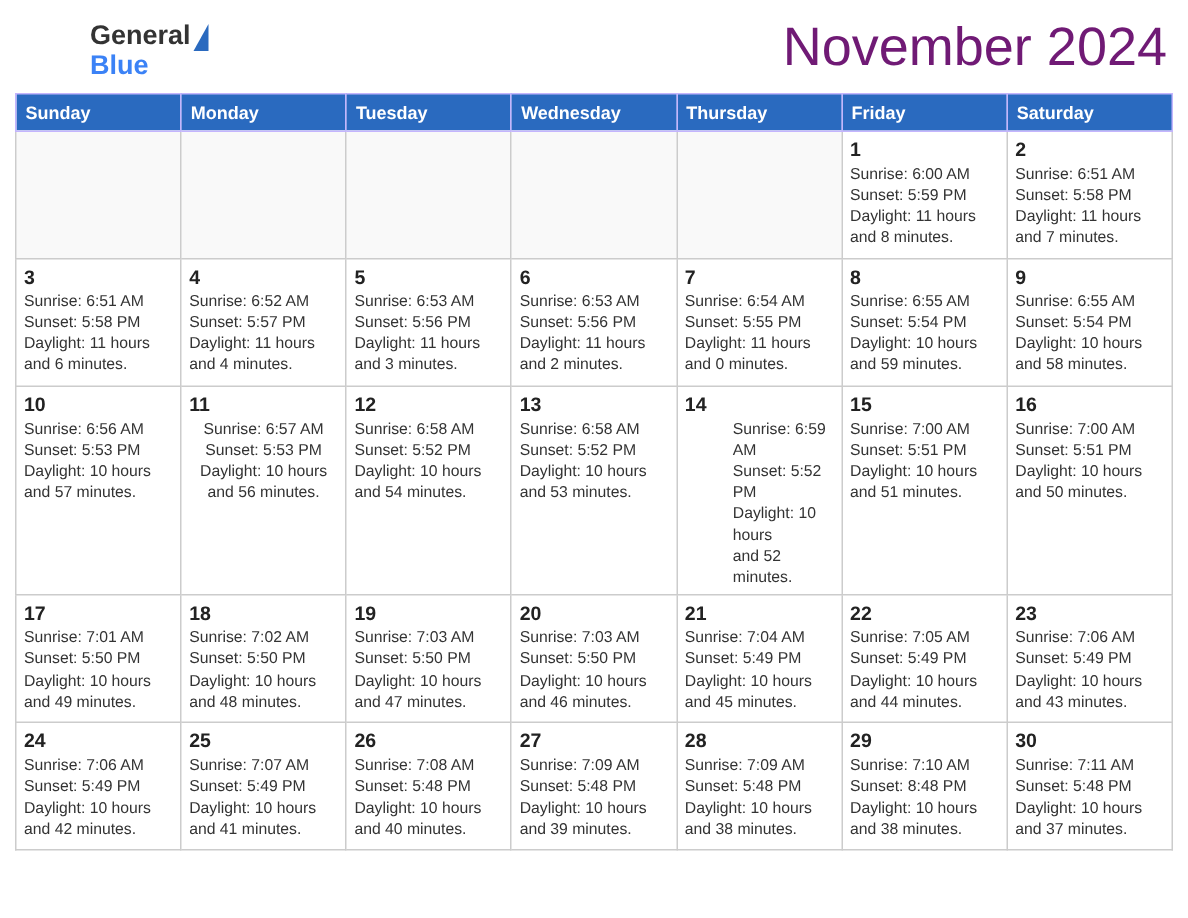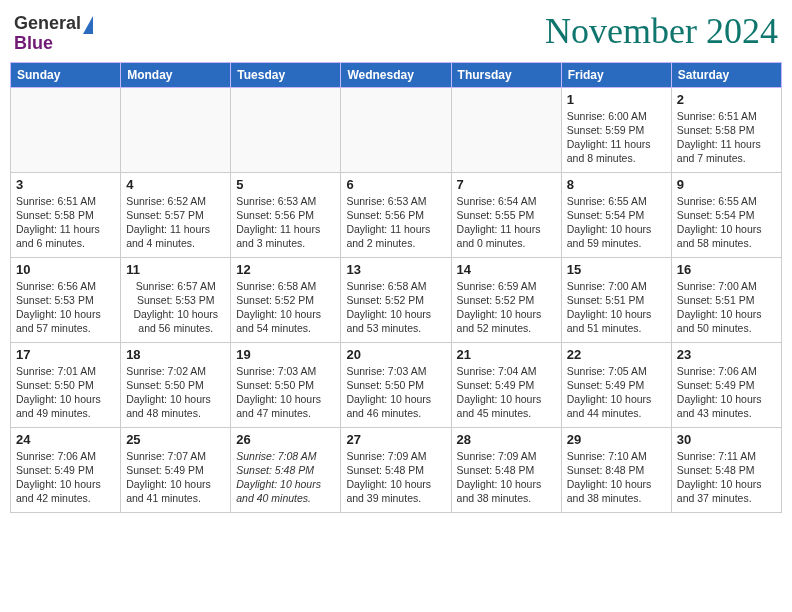--- a/index.html
+++ b/index.html
@@ -19,36 +19,36 @@
     }
     .logo {
       display: flex;
       align-items: center;
       margin-top: 4px;
     }
     .logo-text {
       font-size: 18px;
       font-weight: bold;
       line-height: 1.1;
+      margin-left: 46px;
     }
     .logo-general { color: #333; }
-    .logo-blue { color: #701a75; }
+    .logo-blue { color: #3b82f6; }
     .logo-triangle {
       width: 0; height: 0;
       border-left: 10px solid transparent;
       border-bottom: 18px solid #2a6abf;
       margin-left: 2px;
       margin-top: 2px;
     }
     .title-area { text-align: right; }
     .month-title {
       font-size: 36px;
       font-weight: 300;
-      color: #0f766e;
-      font-family: Liberation Serif, serif;
+      color: #701a75;
     }
     .location-title {
       font-size: 16px;
       color: #555;
     }
     .calendar {
       width: 100%;
       border-collapse: collapse;
       font-size: 11px;
     }
@@ -212,21 +212,21 @@
         </td>
         <td>
           <span class="day-num">13</span>
           <div class="day-info" style="white-space: pre-line;">Sunrise: 6:58 AM
 Sunset: 5:52 PM
 Daylight: 10 hours
 and 53 minutes.</div>
         </td>
         <td>
           <span class="day-num">14</span>
-          <div class="day-info" style="white-space: pre-line;">Sunrise: 6:59 AM
+          <div class="day-info" style="white-space: pre-line; margin-left: 32px;">Sunrise: 6:59 AM
 Sunset: 5:52 PM
 Daylight: 10 hours
 and 52 minutes.</div>
         </td>
         <td>
           <span class="day-num">15</span>
           <div class="day-info" style="white-space: pre-line;">Sunrise: 7:00 AM
 Sunset: 5:51 PM
 Daylight: 10 hours
 and 51 minutes.</div>
@@ -300,21 +300,21 @@
         </td>
         <td>
           <span class="day-num">25</span>
           <div class="day-info" style="white-space: pre-line;">Sunrise: 7:07 AM
 Sunset: 5:49 PM
 Daylight: 10 hours
 and 41 minutes.</div>
         </td>
         <td>
           <span class="day-num">26</span>
-          <div class="day-info" style="white-space: pre-line; font-style: italic;">Sunrise: 7:08 AM
+          <div class="day-info" style="white-space: pre-line;">Sunrise: 7:08 AM
 Sunset: 5:48 PM
 Daylight: 10 hours
 and 40 minutes.</div>
         </td>
         <td>
           <span class="day-num">27</span>
           <div class="day-info" style="white-space: pre-line;">Sunrise: 7:09 AM
 Sunset: 5:48 PM
 Daylight: 10 hours
 and 39 minutes.</div>

